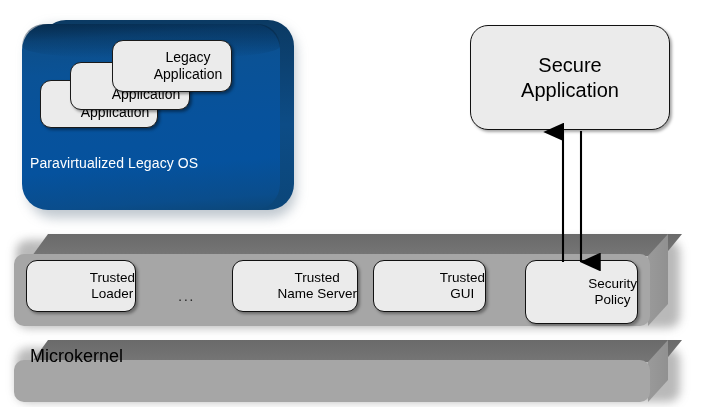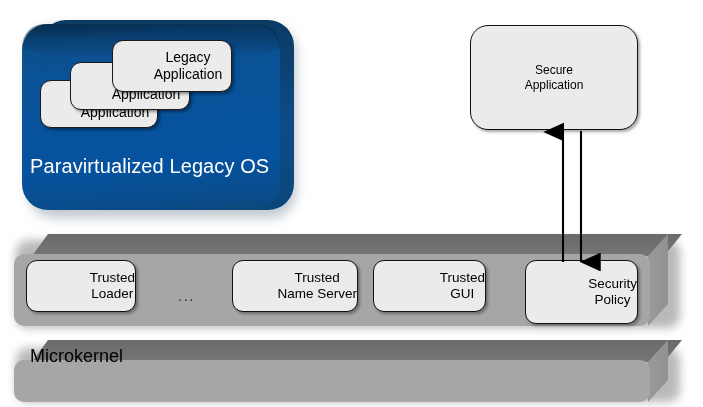--- a/index.html
+++ b/index.html
@@ -63,21 +63,21 @@
     border-radius: 26px 26px 40% 40%;
     background: linear-gradient(180deg, rgba(3,32,60,0.55) 0%, rgba(3,32,60,0.0) 100%);
     pointer-events: none;
   }
   .vm-label {
     position: absolute;
     left: 30px;
     top: 155px;
     width: 250px;
     color: #ffffff;
-    font-size: 20px;
+    font-size: 14px;
     letter-spacing: 0.1px;
     white-space: nowrap;
   }
 
   
   .app-box {
     position: absolute;
     background: #ebebeb;
     border: 1.6px solid #1a1a1a;
     border-radius: 11px;
@@ -95,33 +95,33 @@
   }
   .app-back  { left: 40px;  top: 80px; width: 118px; height: 48px; z-index: 3; }
   .app-mid   { left: 70px;  top: 62px; width: 120px; height: 48px; z-index: 4; }
   .app-front { left: 112px; top: 40px; width: 120px; height: 52px; z-index: 5; }
 
   
   .secure-app {
     position: absolute;
     left: 470px;
     top: 25px;
-    width: 168px;
+    width: 200px;
     height: 105px;
     background: #ebebeb;
     border: 1.8px solid #111111;
     border-radius: 18px;
     box-shadow: 2px 2px 3px rgba(0,0,0,0.35);
     box-sizing: border-box;
     display: flex;
     align-items: center;
     justify-content: center;
     text-align: center;
     color: #000000;
-    font-size: 12px;
+    font-size: 20px;
     line-height: 1.22;
   }
 
   
   .arrows {
     position: absolute;
     left: 0; top: 0;
     width: 703px;
     height: 407px;
     pointer-events: none;

